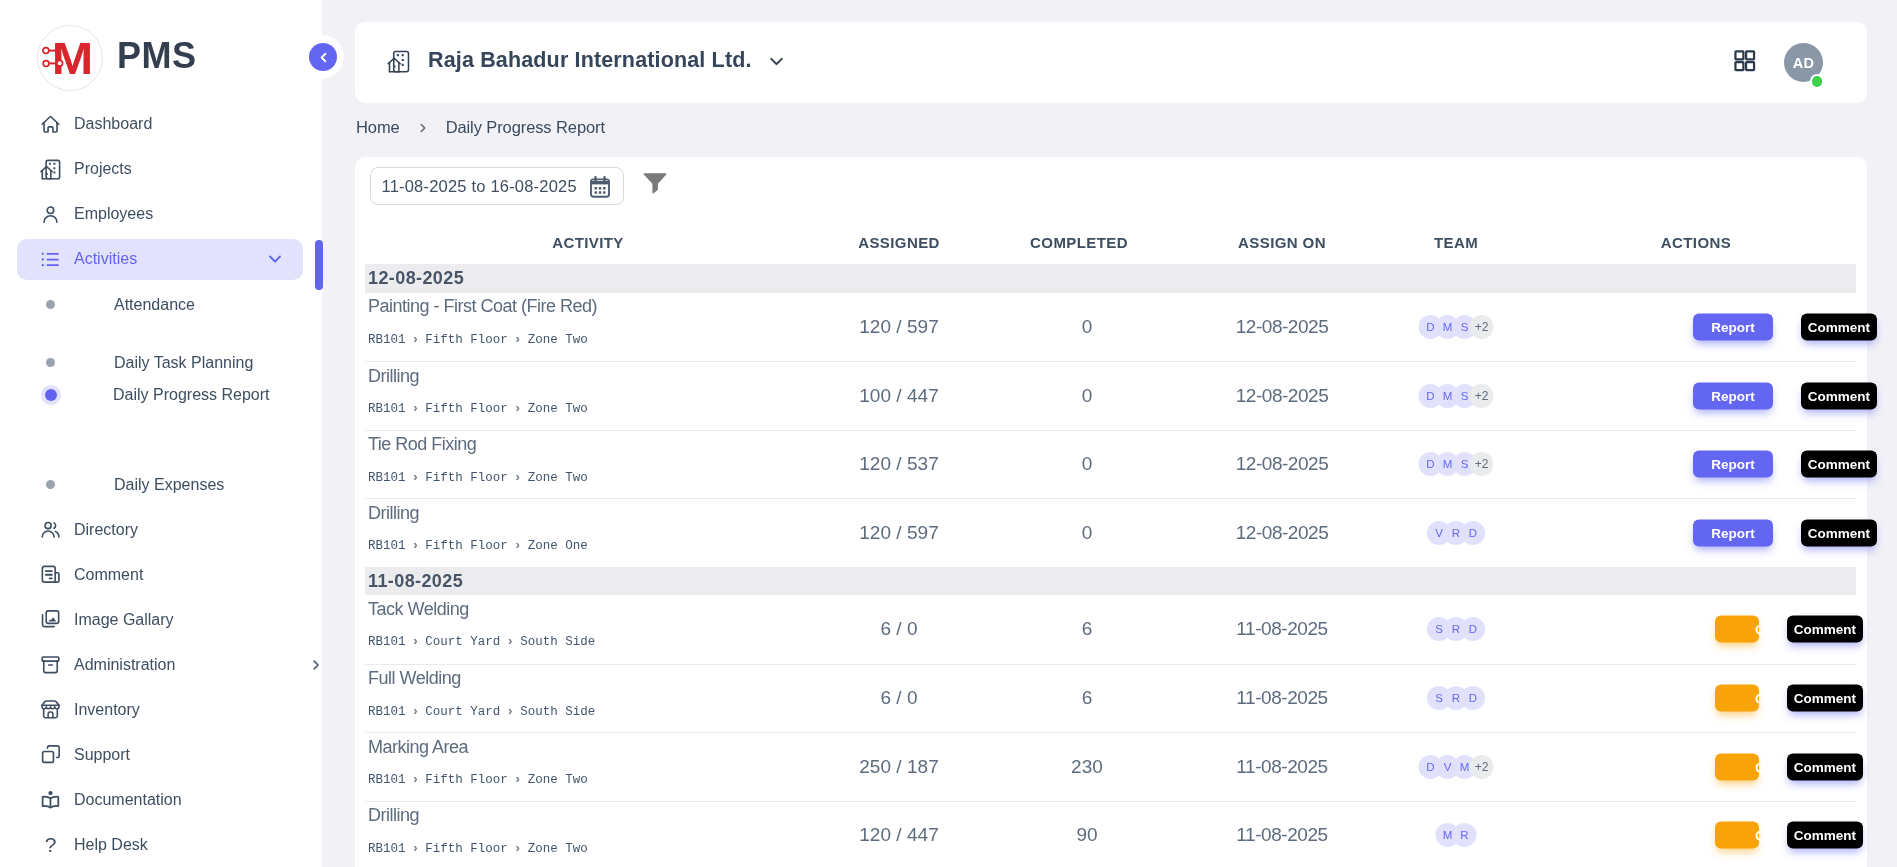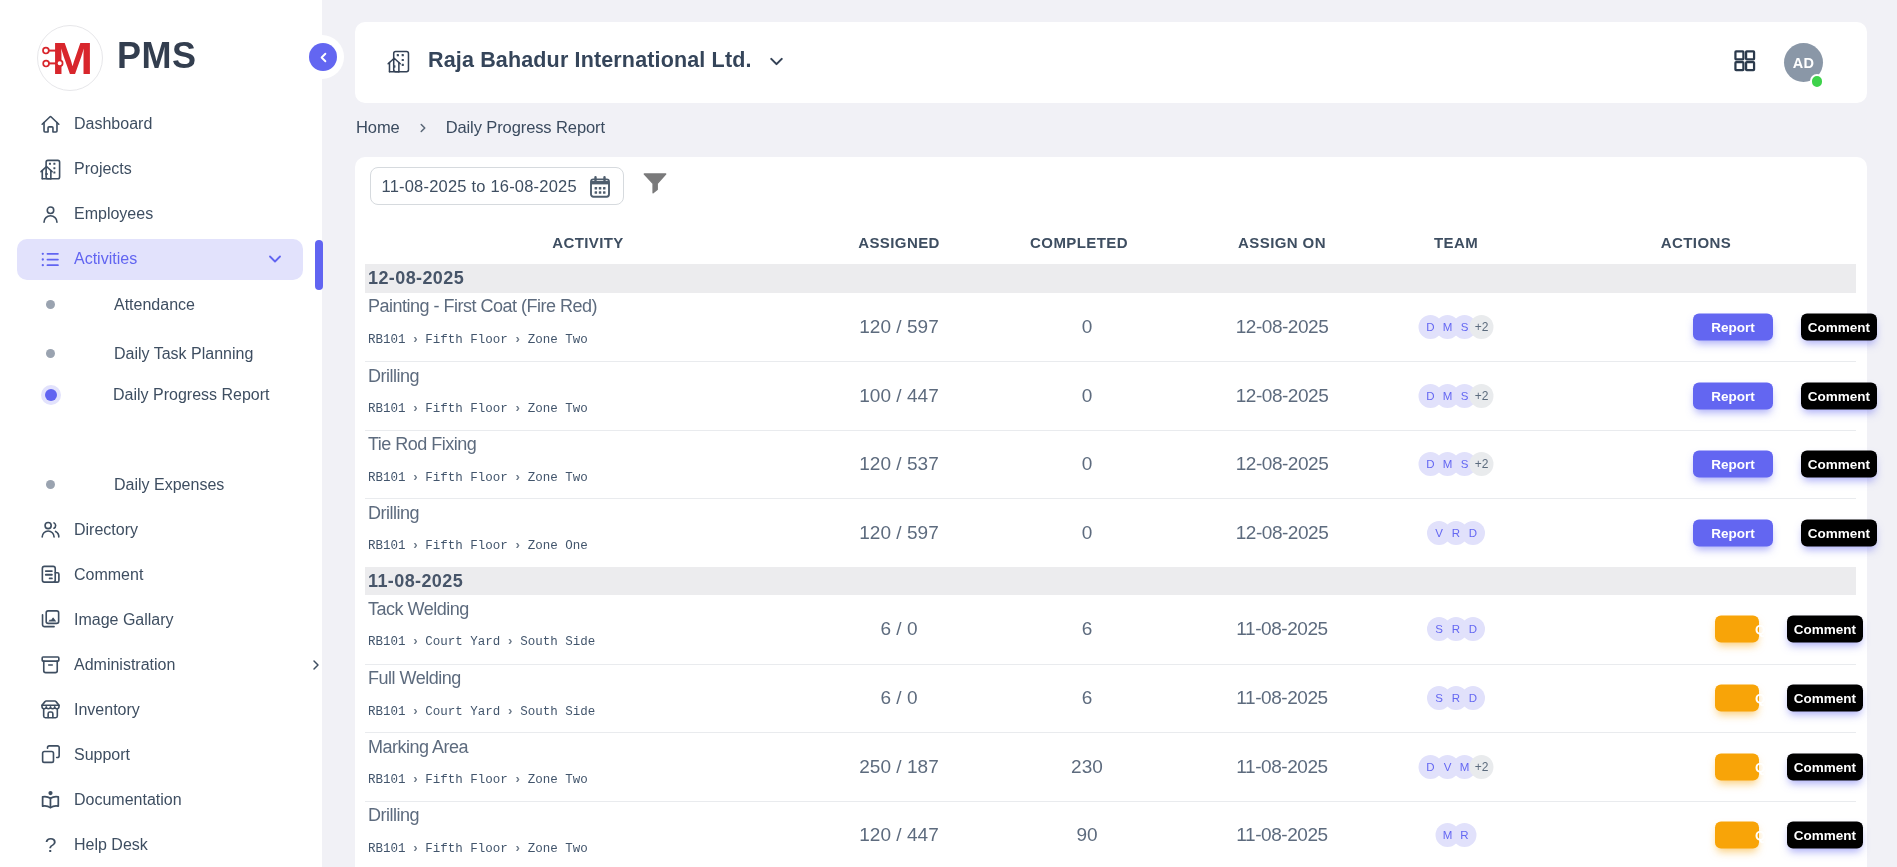--- a/index.html
+++ b/index.html
@@ -125,21 +125,21 @@
       </svg>
       <span>Activities</span>
     </div>
 <div style="position:absolute;left:265px;top:249px"><svg width="20" height="20" viewBox="0 0 24 24" fill="none" stroke="#6164f1" stroke-width="2.2" stroke-linecap="round" stroke-linejoin="round">
         <polyline points="6,9 12,15 18,9"></polyline>
       </svg></div>
 <div class="smi" style="top:282.0px">
       <span class="dot"></span>
       <span>Attendance</span>
     </div>
-<div class="smi" style="top:331px">
+<div class="smi" style="top:340px">
       <span class="dot"></span>
       <span>Daily Task Planning</span>
     </div>
 <div class="smi" style="top:372.0px">
       <span class="dot on"></span>
       <span>Daily Progress Report</span>
     </div>
 <div class="smi" style="top:462.0px">
       <span class="dot"></span>
       <span>Daily Expenses</span>

